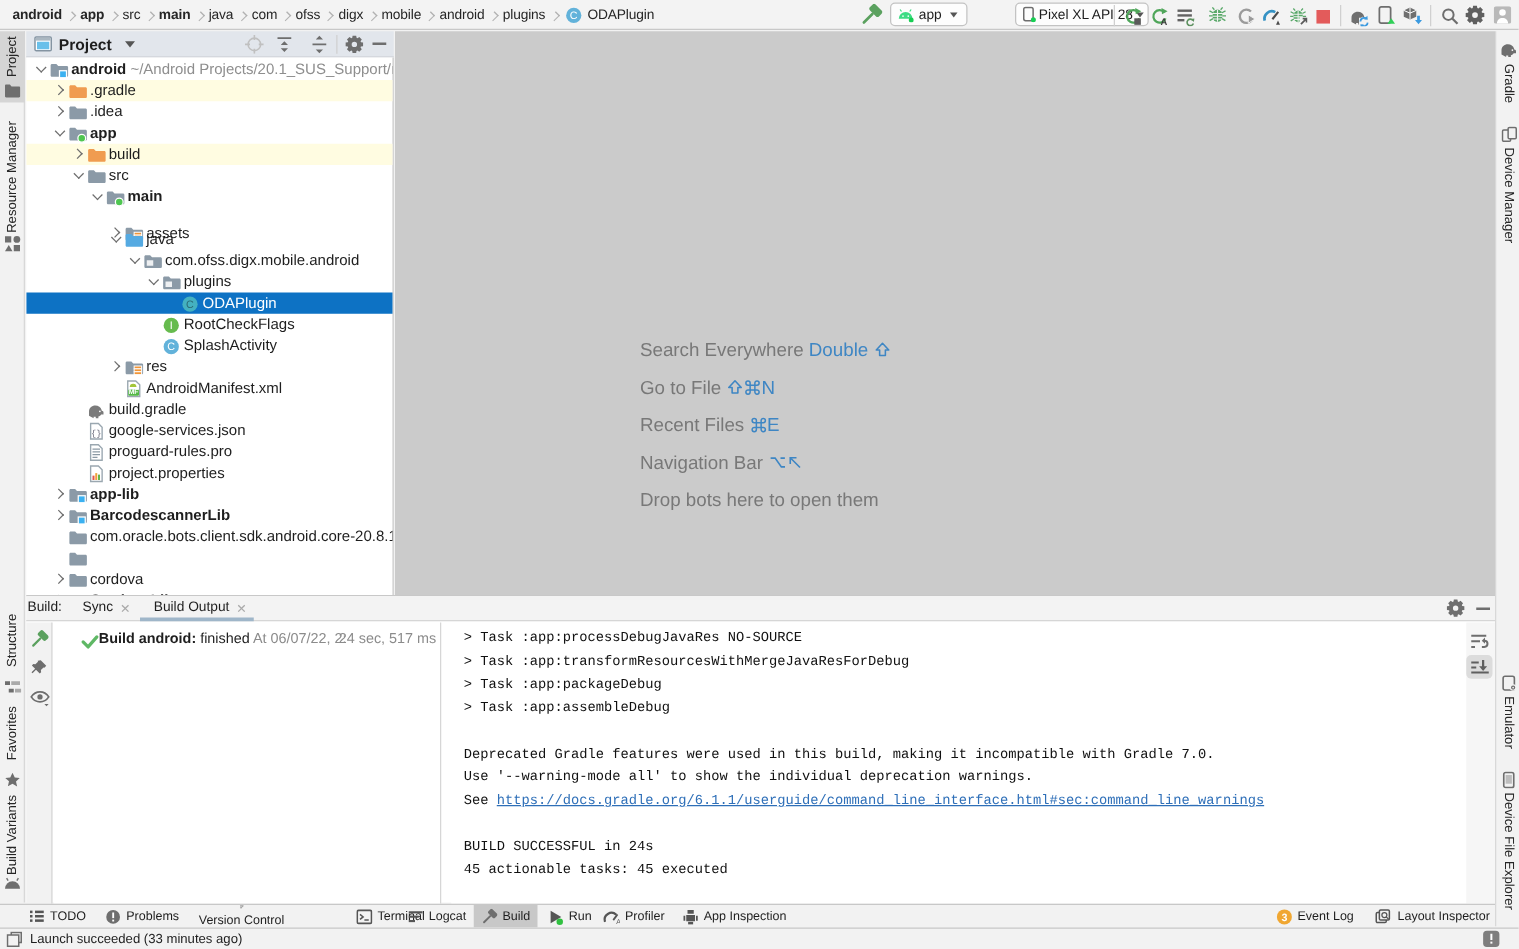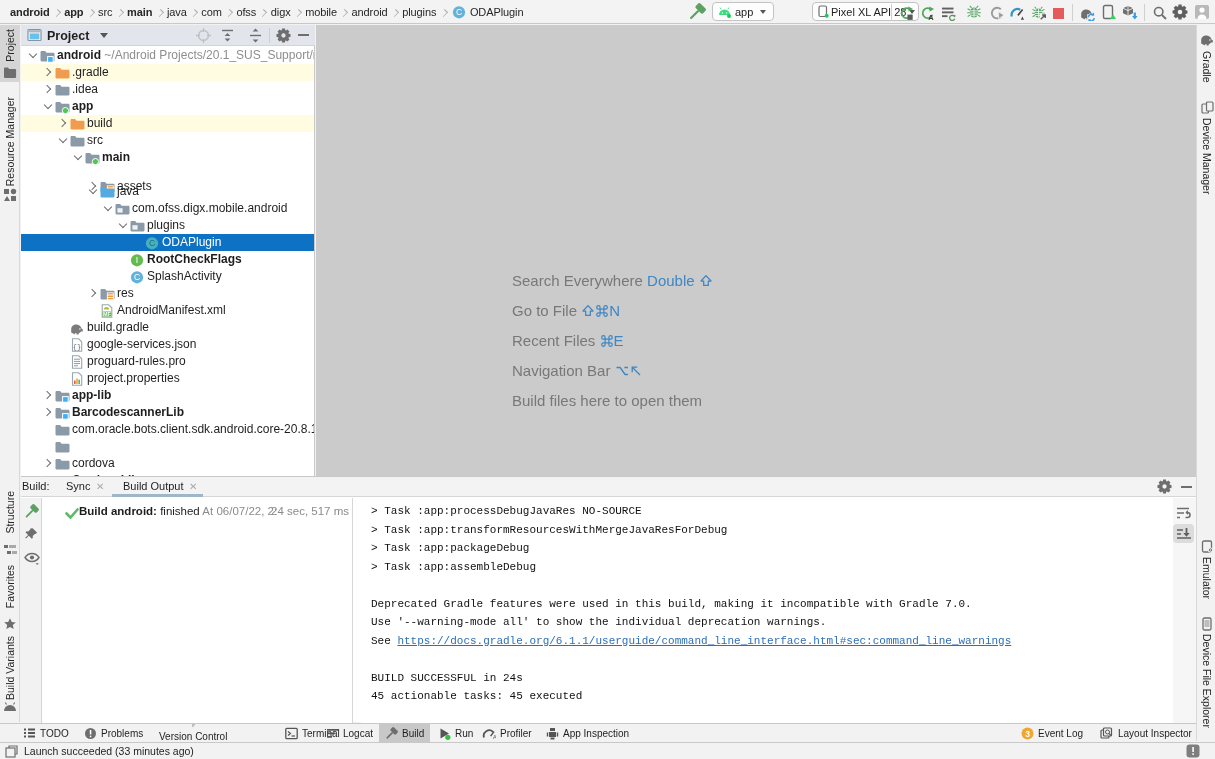--- a/index.html
+++ b/index.html
@@ -352,21 +352,21 @@
           <circle cx="8" cy="8.3" r="6.1" fill="#44b1c0"></circle>
           <text x="8" y="11.4" font-size="8.6" font-weight="400" fill="#2a6a74" text-anchor="middle" font-family="Liberation Sans">C</text>
         </svg></span>
       <span class="t" style="left:141px;">ODAPlugin</span>
     </div>
     <div class="row " style="top:205px">
       <span style="position:absolute;left:108px;top:1px"><svg width="16" height="16" viewBox="0 0 16 16" style="">
           <circle cx="8" cy="8.3" r="6.1" fill="#66bb4e"></circle>
           <text x="8" y="11.4" font-size="8.6" font-weight="400" fill="#fff" text-anchor="middle" font-family="Liberation Sans">I</text>
         </svg></span>
-      <span class="t" style="left:126px;font-weight:bold;">RootCheckFlags</span>
+      <span class="t" style="left:126px;">RootCheckFlags</span>
     </div>
     <div class="row " style="top:222px">
       <span style="position:absolute;left:108px;top:1px"><svg width="16" height="16" viewBox="0 0 16 16" style="">
           <circle cx="8" cy="8.3" r="6.1" fill="#62b2da"></circle>
           <text x="8" y="11.4" font-size="8.6" font-weight="400" fill="#fff" text-anchor="middle" font-family="Liberation Sans">C</text>
         </svg></span>
       <span class="t" style="left:126px;">SplashActivity</span>
     </div>
     <div class="row " style="top:239px">
       <span style="position:absolute;left:68px;top:5px;width:6px;height:6px;border-right:1.4px solid #6e6e6e;border-bottom:1.4px solid #6e6e6e;transform:rotate(-45deg)"></span>
@@ -476,21 +476,21 @@
         <path d="M5.1 5.1h3.8v3.8H5.1z M5.1 5.1H3.4a1.7 1.7 0 1 1 1.7-1.7z M8.9 5.1h1.7a1.7 1.7 0 1 0-1.7-1.7z M5.1 8.9H3.4a1.7 1.7 0 1 0 1.7 1.7z M8.9 8.9h1.7a1.7 1.7 0 1 1-1.7 1.7z" fill="none" stroke="#3e86c4" stroke-width="1.2"></path>
       </svg>N</b></div>
 <div class="hint" style="left:512px;top:332px">Recent Files <b><svg width="14" height="14" viewBox="0 0 14 14" style="vertical-align:-2px">
         <path d="M5.1 5.1h3.8v3.8H5.1z M5.1 5.1H3.4a1.7 1.7 0 1 1 1.7-1.7z M8.9 5.1h1.7a1.7 1.7 0 1 0-1.7-1.7z M5.1 8.9H3.4a1.7 1.7 0 1 0 1.7 1.7z M8.9 8.9h1.7a1.7 1.7 0 1 1-1.7 1.7z" fill="none" stroke="#3e86c4" stroke-width="1.2"></path>
       </svg>E</b></div>
 <div class="hint" style="left:512px;top:362px">Navigation Bar <b><svg width="14" height="14" viewBox="0 0 14 14" style="vertical-align:-2px">
         <path d="M1.5 3.5h3.6l5 7h2.9M9.4 3.5h3.5" fill="none" stroke="#3e86c4" stroke-width="1.3"></path>
       </svg><svg width="14" height="14" viewBox="0 0 14 14" style="vertical-align:-2px">
         <path d="M11 11 4 4M3.2 8.2V3.2h5" fill="none" stroke="#3e86c4" stroke-width="1.3"></path>
       </svg></b></div>
-<div class="hint" style="left:512px;top:392px">Build files here to open them</div>
+<div class="hint" style="left:512px;top:392px">Drop bots here to open them</div>
 <div class="abs bpanel">
     <div class="btabs">
       <span style="position:absolute;left:1px;top:3px;color:#1e1e1e">Build:</span>
       <span style="position:absolute;left:45px;top:3px;color:#1e1e1e">Sync</span>
       <span style="position:absolute;left:75px;top:4px;color:#a9a9a9;font-size:10px">✕</span>
       <span style="position:absolute;left:102px;top:3px;color:#1e1e1e">Build Output</span>
       <span style="position:absolute;left:168px;top:4px;color:#a9a9a9;font-size:10px">✕</span>
       <div style="position:absolute;left:91px;top:17px;width:91px;height:3px;background:#9fb6c9"></div>
       <div style="position:absolute;left:1136px;top:2px"><svg width="15" height="15" viewBox="0 0 16 16" fill="#6e6e6e">
           <path fill-rule="evenodd" d="M15.44 6.46 L15.44 9.54 L13.59 9.88 L13.24 10.71 L14.35 12.17 L12.17 14.35 L10.63 13.28 L9.79 13.62 L9.54 15.44 L6.46 15.44 L6.12 13.59 L5.29 13.24 L3.83 14.35 L1.65 12.17 L2.72 10.63 L2.38 9.79 L0.56 9.54 L0.56 6.46 L2.41 6.12 L2.76 5.29 L1.65 3.83 L3.83 1.65 L5.37 2.72 L6.21 2.38 L6.46 0.56 L9.54 0.56 L9.88 2.41 L10.71 2.76 L12.17 1.65 L14.35 3.83 L13.28 5.37 L13.62 6.21Z M10.3 8 a2.3 2.3 0 1 0 -4.6 0 a2.3 2.3 0 1 0 4.6 0Z"></path>

